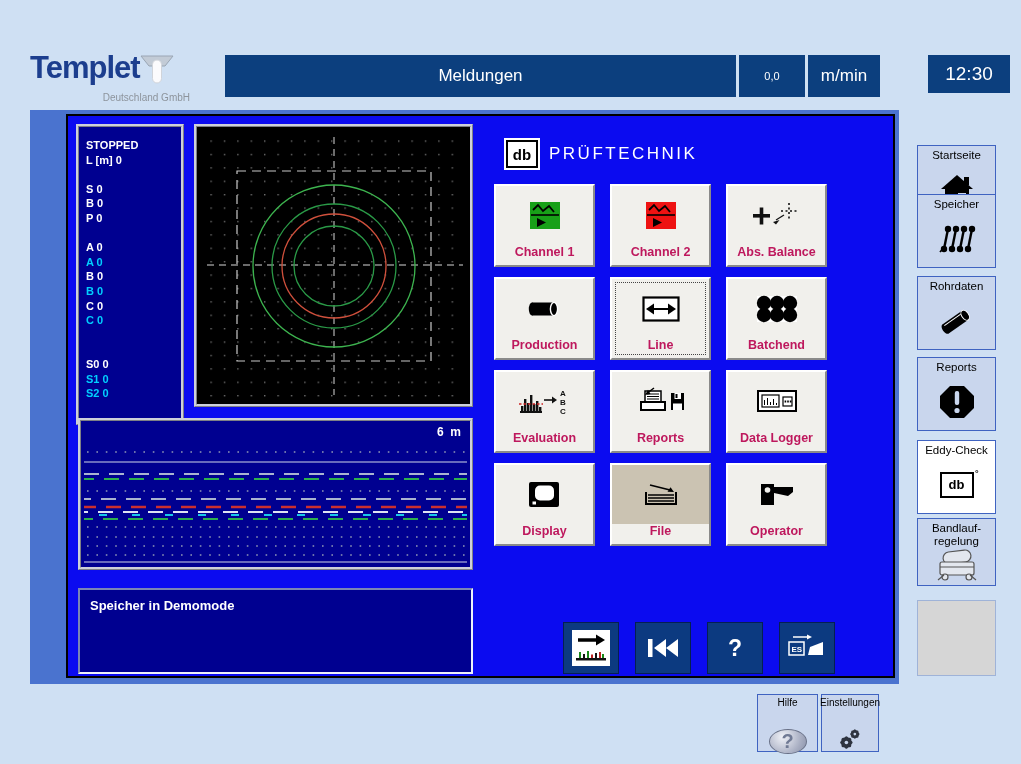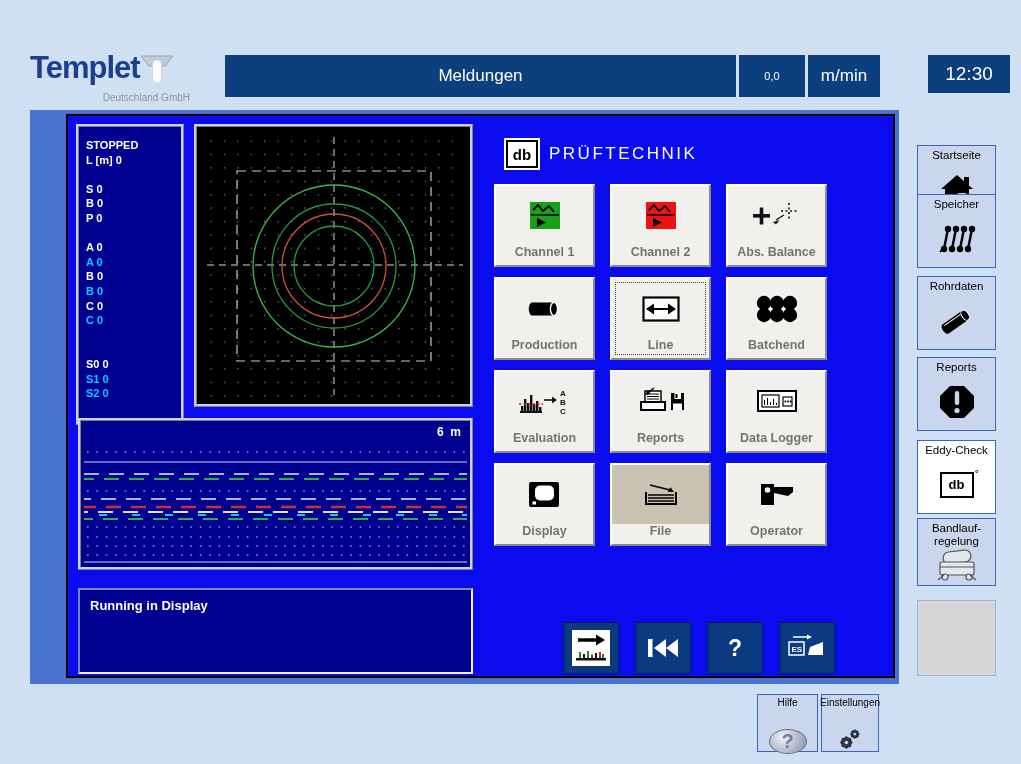--- a/index.html
+++ b/index.html
@@ -41,21 +41,21 @@
   .db-box{width:28px;height:24px;background:#fff;border:2px solid #000;outline:2px solid #fff;
           color:#000;font-weight:800;font-size:15px;display:flex;align-items:center;justify-content:center;}
   .pt-name{color:#fff;font-size:17px;letter-spacing:2.5px;font-weight:400;}
 
   .grid{position:absolute;left:426px;top:68px;display:grid;grid-template-columns:repeat(3,101px);
         grid-auto-rows:83px;gap:10px 15px;}
   .mbtn{position:relative;background:#f1f0ec;border-top:2px solid #ffffff;border-left:2px solid #ffffff;
         border-right:2px solid #8a8a8a;border-bottom:2px solid #8a8a8a;box-sizing:border-box;
         display:flex;flex-direction:column;align-items:center;cursor:pointer;padding:0;}
   .mbtn .ic{flex:1;display:flex;align-items:center;justify-content:center;align-self:stretch;}
-  .mbtn .lb{font-size:12.5px;font-weight:bold;color:#737373;padding-bottom:6px;}
+  .mbtn .lb{font-size:12.5px;font-weight:bold;color:#be185d;padding-bottom:6px;}
   .mbtn.focused::after{content:"";position:absolute;left:3px;right:3px;top:3px;bottom:3px;border:1px dotted #444;}
   .mbtn.tan .ic{background:#cbc3b2;}
 
   .bottomnav{position:absolute;left:495px;top:506px;display:flex;gap:16px;}
   .nbtn{width:54px;height:50px;background:#0c3a80;border:1px solid #051f52;display:flex;
         align-items:center;justify-content:center;cursor:pointer;}
   .nbtn .q{color:#fff;font-size:23px;font-weight:bold;}
 
   
   .sidebar{position:absolute;left:917px;top:113px;width:79px;height:570px;}
@@ -160,21 +160,21 @@
           <line x1="3" y1="78" x2="386" y2="78" stroke="#aab4d0" stroke-width="2" stroke-dasharray="15 10" stroke-dashoffset="8"></line>
           <line x1="3" y1="86" x2="386" y2="86" stroke="#cc3030" stroke-width="2.4" stroke-dasharray="15 10" stroke-dashoffset="3"></line>
           <line x1="3" y1="91" x2="386" y2="91" stroke="#dde2f2" stroke-width="2" stroke-dasharray="15 10" stroke-dashoffset="11"></line>
           <line x1="3" y1="94" x2="386" y2="94" stroke="#19c8e8" stroke-width="2" stroke-dasharray="8 25" stroke-dashoffset="18"></line>
           <line x1="3" y1="98" x2="386" y2="98" stroke="#2fae4f" stroke-width="2" stroke-dasharray="15 10" stroke-dashoffset="6"></line>
         </svg>
         <div class="scale-label">6  m</div>
       </div>
 
       <div class="message">
-        <span>Running in Display</span>
+        <span>Speicher in Demomode</span>
       </div>
 
       <div class="brandline">
         <div class="db-box">db</div>
         <div class="pt-name">PRÜFTECHNIK</div>
       </div>
 
       <div class="grid">
 
         <div class="mbtn">

